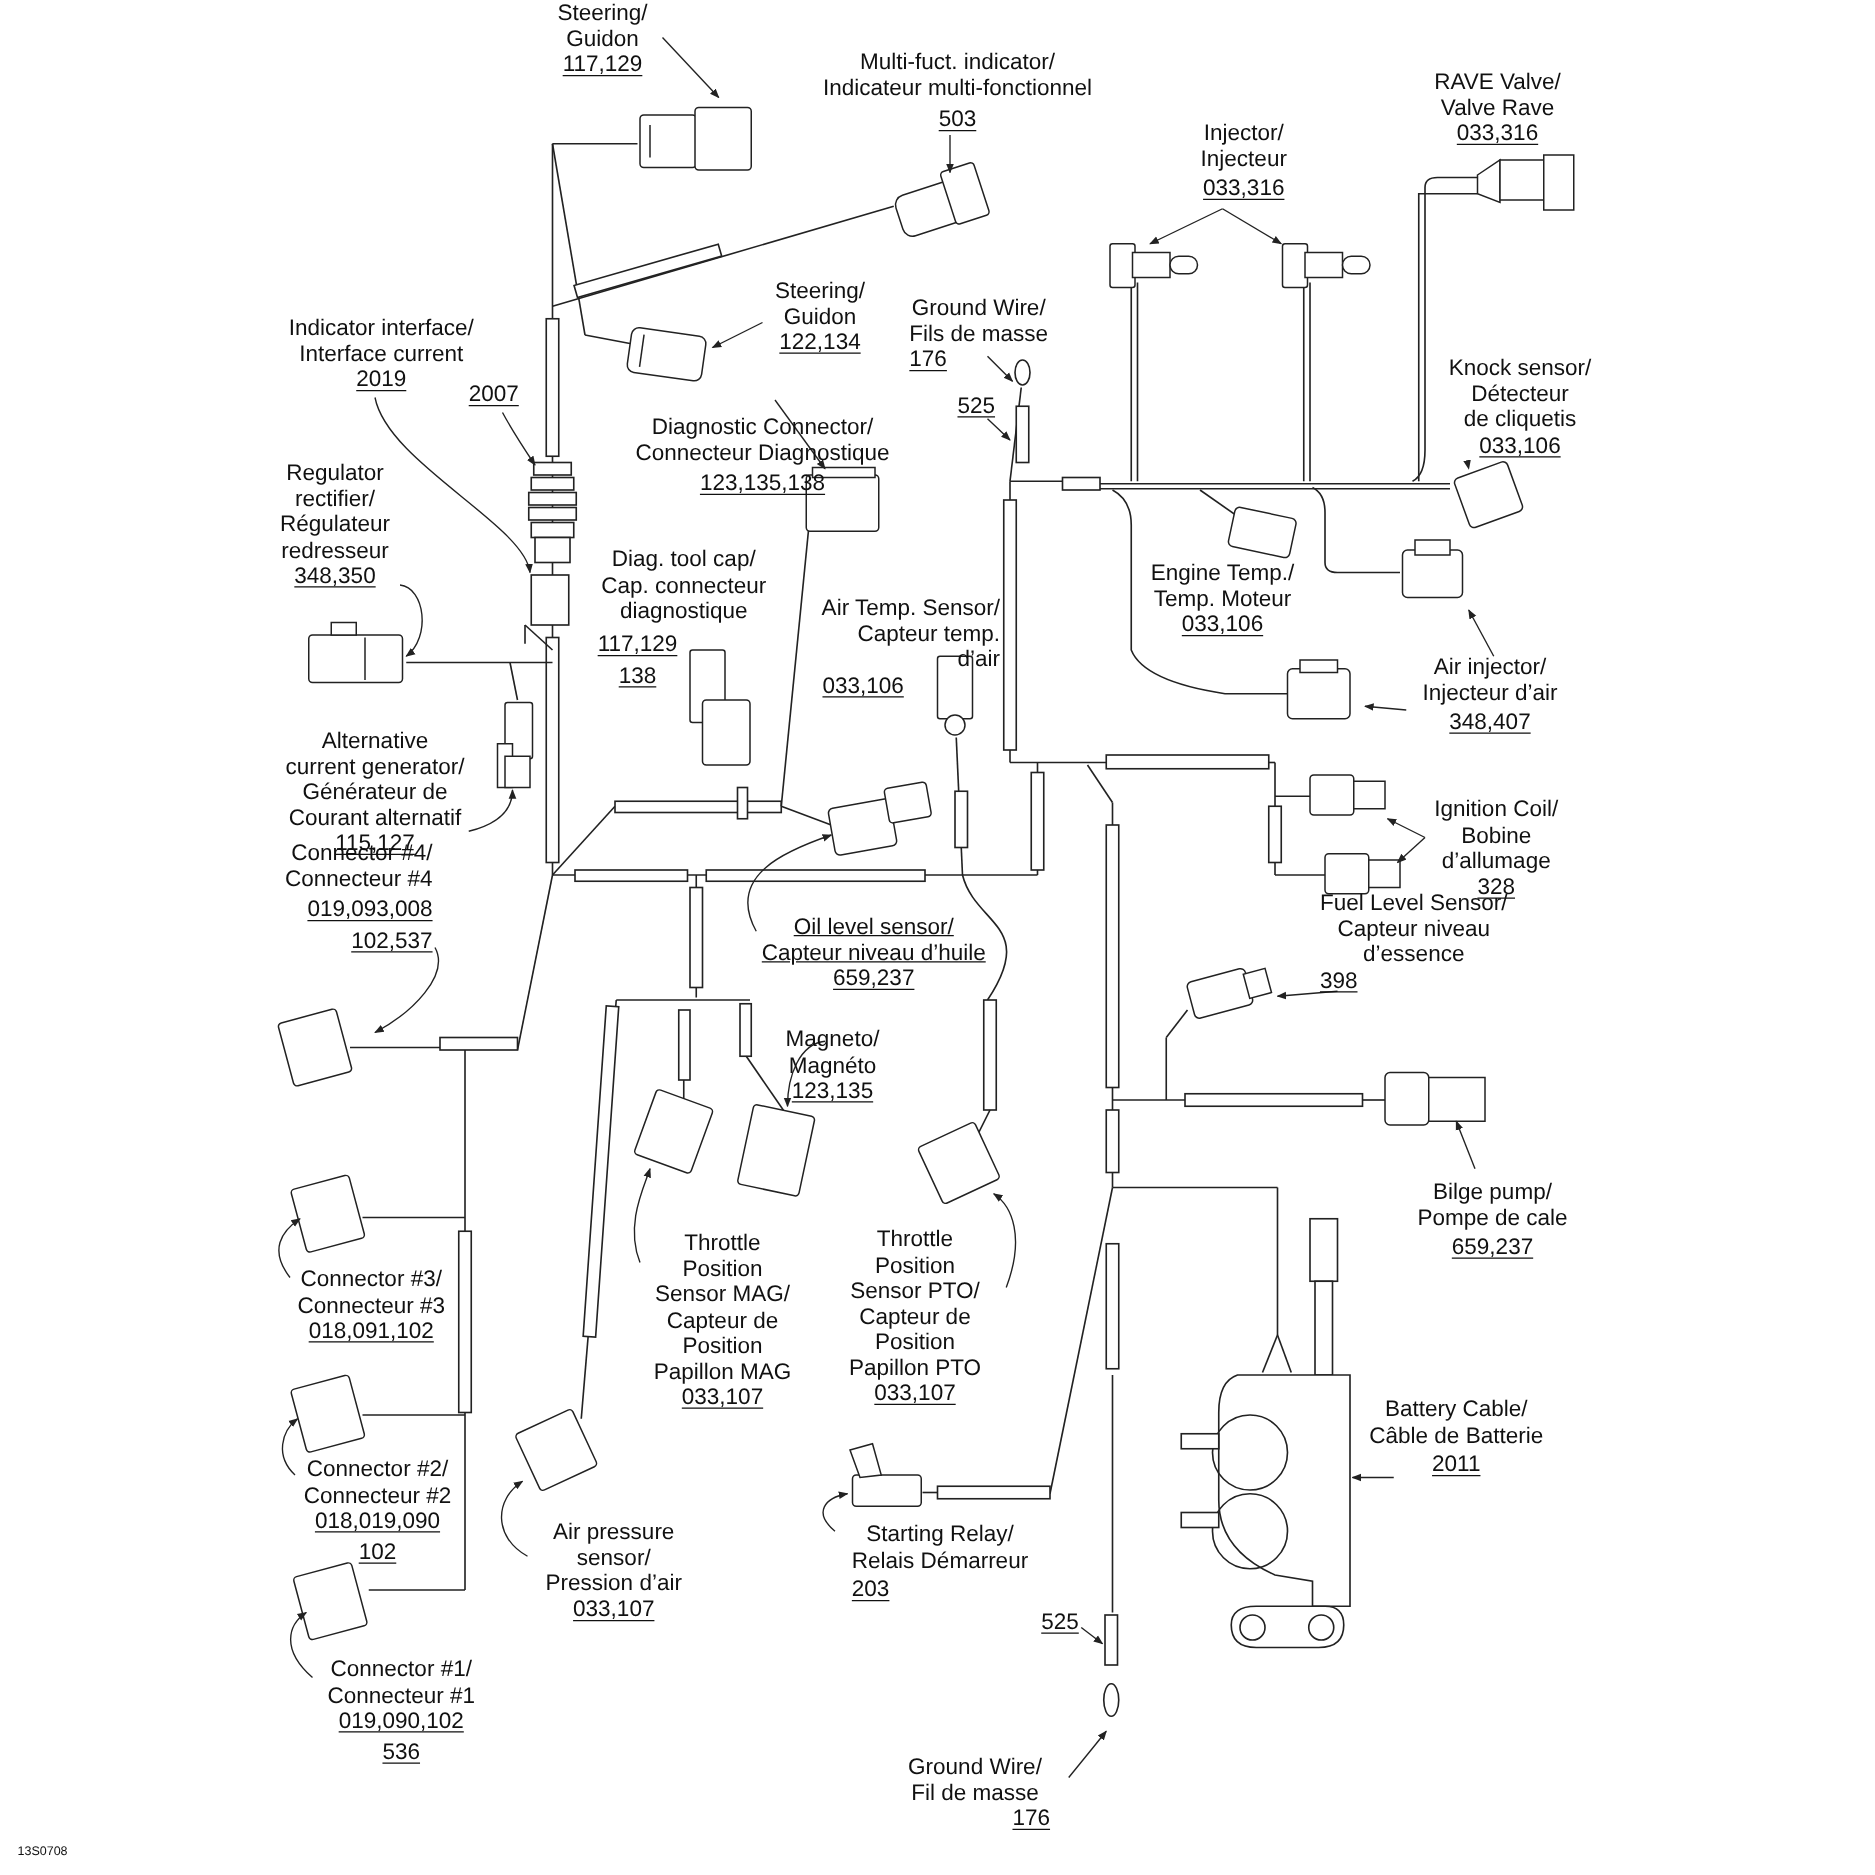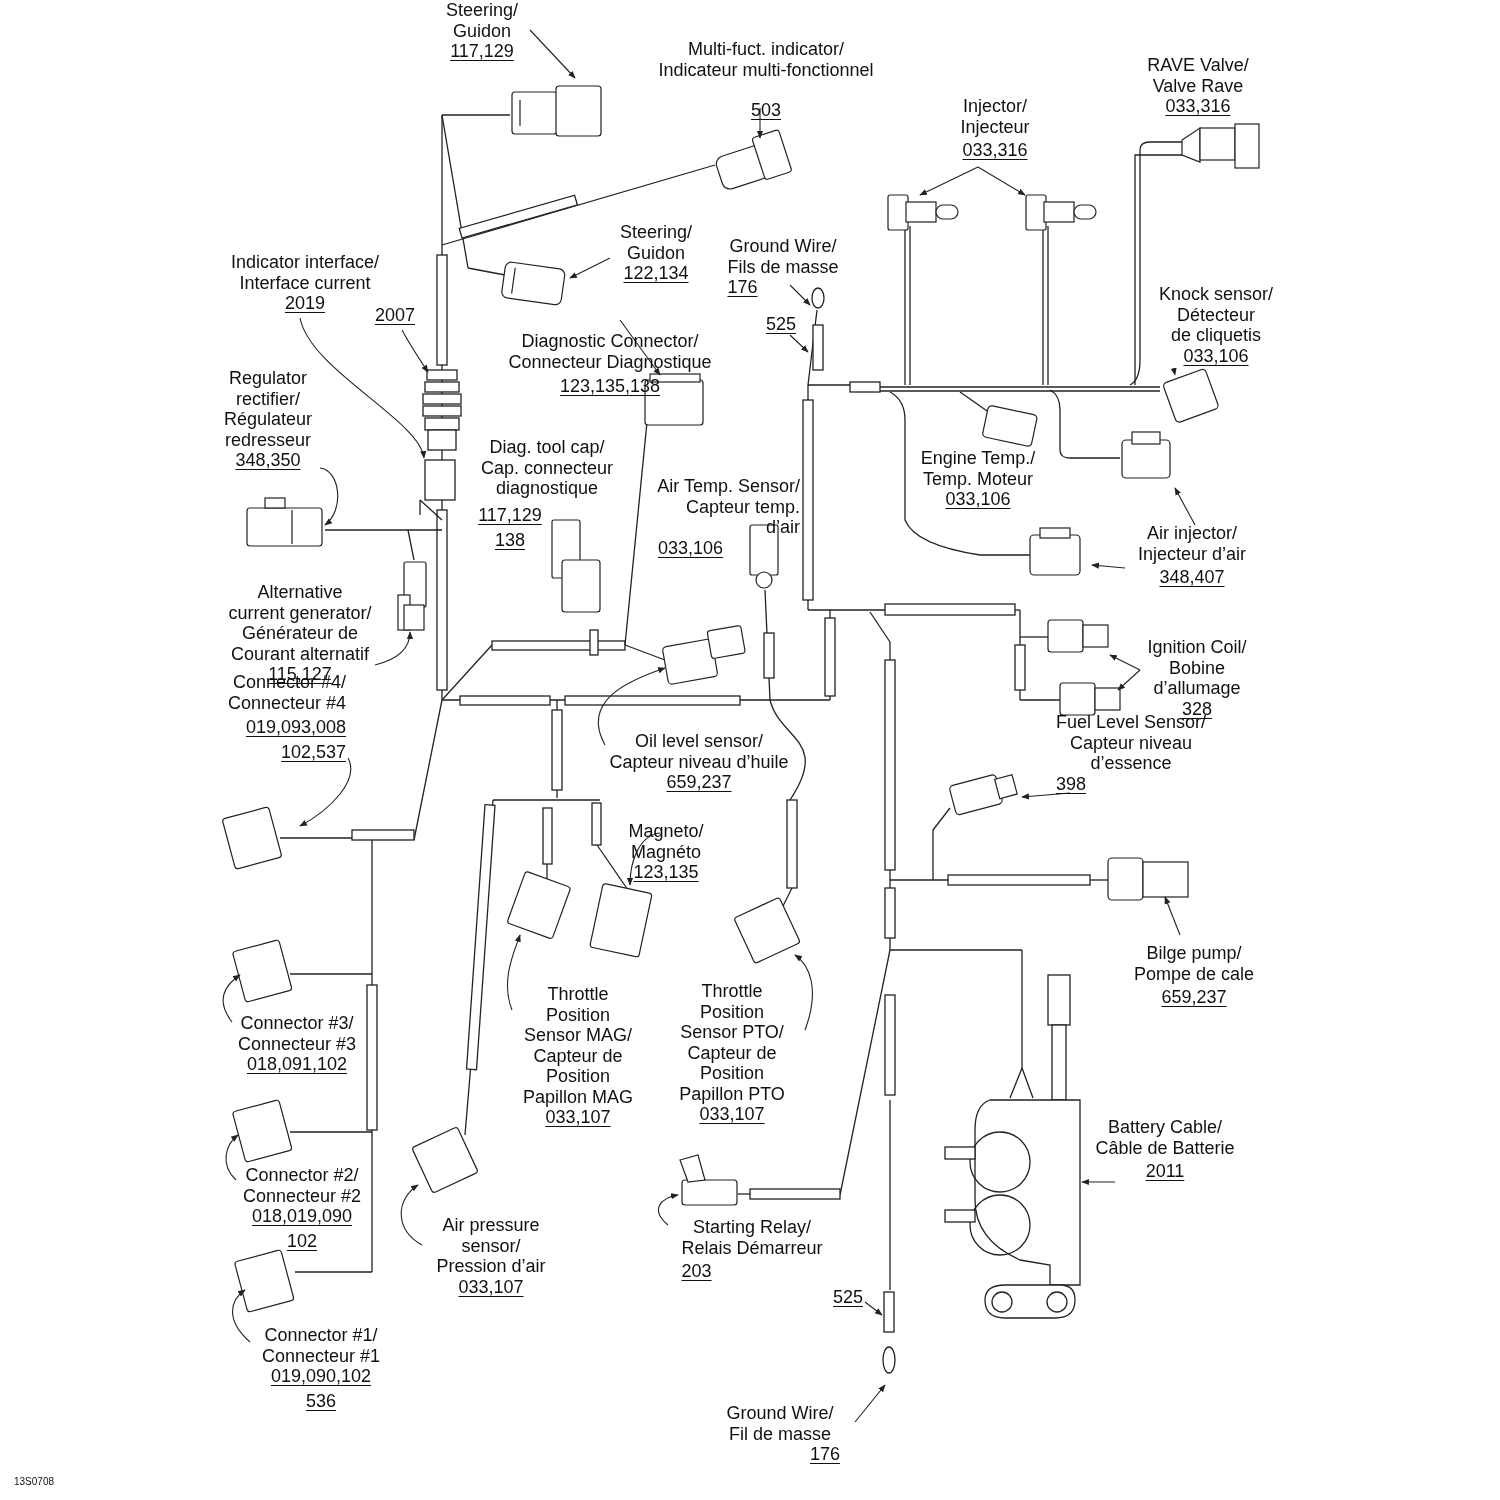--- a/index.html
+++ b/index.html
@@ -301,21 +301,21 @@
 </svg>
 
 <div class="lbl" style="left:482px;top:0px;">
   <span class="ln">Steering/</span>
   <span class="ln">Guidon</span>
   <span class="ln"><span class="pn">117,129</span></span>
 </div>
 <div class="lbl" style="left:766px;top:39px;">
   <span class="ln">Multi-fuct. indicator/</span>
   <span class="ln">Indicateur multi-fonctionnel</span>
-  <span class="ln" style="margin-top:20px"><span class="pn">503</span></span>
+  <span class="ln" style="margin-top:5px"><span class="pn">503</span></span>
 </div>
 <div class="lbl" style="left:1198px;top:55px;text-align:center;">
   <span class="ln">RAVE Valve/</span>
   <span class="ln">Valve Rave</span>
   <span class="ln"><span class="pn">033,316</span></span>
 </div>
 <div class="lbl" style="left:995px;top:96px;">
   <span class="ln">Injector/</span>
   <span class="ln">Injecteur</span>
   <span class="ln" style="margin-top:3px"><span class="pn">033,316</span></span>
@@ -396,21 +396,21 @@
   <span class="ln">Bobine</span>
   <span class="ln">d’allumage</span>
   <span class="ln"><span class="pn">328</span></span>
 </div>
 <div class="lbl" style="left:287px;top:672px;text-align:right;">
   <span class="ln">Connector #4/</span>
   <span class="ln">Connecteur #4</span>
   <span class="ln" style="margin-top:4px"><span class="pn">019,093,008</span></span>
   <span class="ln" style="margin-top:4px"><span class="pn">102,537</span></span>
 </div>
-<div class="lbl" style="left:699px;top:731px;">
+<div class="lbl" style="left:699px;top:731px;text-decoration:underline;">
   <span class="ln">Oil level sensor/</span>
   <span class="ln">Capteur niveau d’huile</span>
   <span class="ln"><span class="pn">659,237</span></span>
 </div>
 <div class="lbl" style="left:1131px;top:712px;">
   <span class="ln">Fuel Level Sensor/</span>
   <span class="ln">Capteur niveau</span>
   <span class="ln">d’essence</span>
   <span class="ln" style="text-align:left;padding-left:0"><span class="pn" style="margin-right:60px">398</span></span>
 </div>

